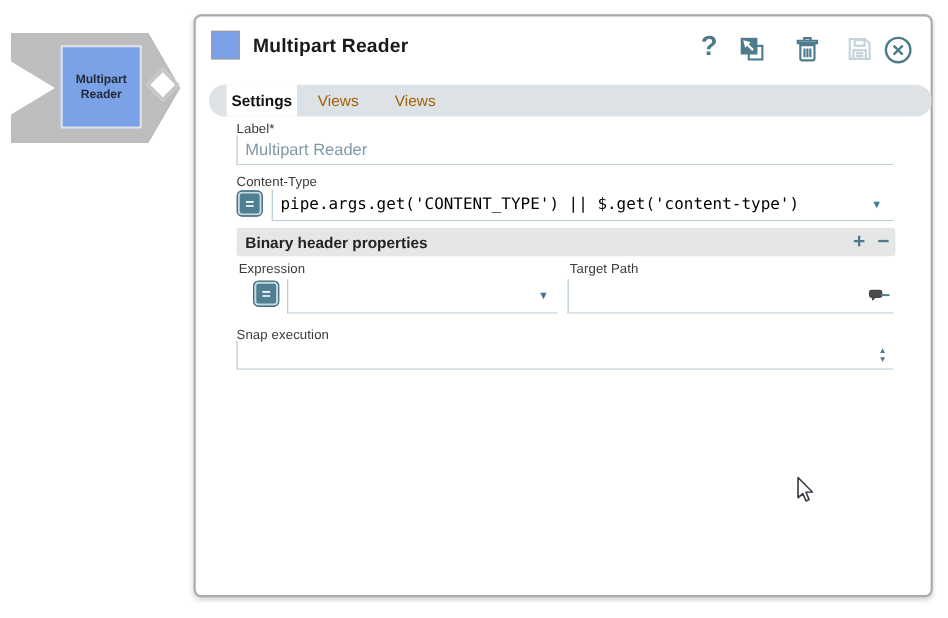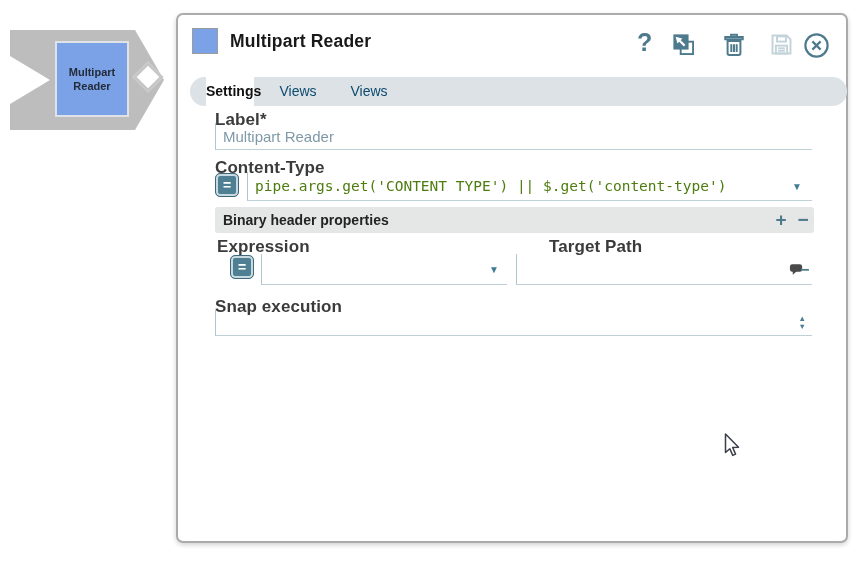--- a/index.html
+++ b/index.html
@@ -41,34 +41,34 @@
   .trash-icon { left:542px; }
   .save-icon  { left:590px; }
   .close-icon { left:624px; }
   
   .tabstrip {
     position:absolute; left:12px; top:62px; width:657px; height:29px;
     background:#dce2e5; border-radius:15px;
   }
   .tab { position:absolute; top:0; height:29px; line-height:29px; text-align:center; font-size:14px; cursor:pointer; }
   .tab.active   { background:#fff; font-weight:700; color:#111; }
-  .tab.inactive { color:#0c4a6e; }
-  .tab-settings { left:16px;  width:48px; }
+  .tab.inactive { color:#a16207;text-align:right; }
+  .tab-settings { left:16px;  width:64px; }
   .tab-views    { left:80px;  width:56px; }
   .tab-info     { left:152px; width:54px; }
   
   .field-label {
-    position:absolute; font-size:17px; font-weight:700; color:#3b3b3b; letter-spacing:.1px;
+    position:absolute; font-size:12px; font-weight:400; color:#3b3b3b; letter-spacing:.1px;
   }
   .text-input {
     position:absolute; border-left:1px solid #aec6d1; border-bottom:1px solid #bed1d9;
     color:#7f99a8; font-size:15px; display:flex; align-items:center;
   }
   .text-input .val { padding-left:7px; white-space:nowrap; overflow:hidden; }
-  .mono { font-family:"DejaVu Sans Mono", monospace; font-size:14.5px; color:#4d7c0f; }
+  .mono { font-family:"DejaVu Sans Mono", monospace; font-size:14.5px; color:#000000; }
   .eq-btn {
     position:absolute; width:24px; height:24px; background:#4f7f92;
     border:1px solid #3c6a7c; border-radius:5px;
     box-shadow:inset 0 0 0 2px #c9d9e0;
     color:#fff; font-weight:700; font-size:14px;
     display:flex; align-items:center; justify-content:center; cursor:pointer;
   }
   .dd { position:absolute; right:10px; color:#417b94; font-size:10px; cursor:pointer; }
   .section-bar {
     position:absolute; left:37px; top:192px; width:599px; height:26px;
@@ -169,21 +169,21 @@
       <span class="dd">▼</span>
     </div>
 
     <div class="section-bar">
       <span class="bar-title">Binary header properties</span>
       <span class="bar-btn bar-plus">+</span>
       <span class="bar-btn bar-minus">−</span>
     </div>
 
     <div class="field-label" style="left:39px; top:222px;">Expression</div>
-    <div class="field-label" style="left:340px; top:222px;margin-left:31px;">Target Path</div>
+    <div class="field-label" style="left:340px; top:222px;">Target Path</div>
 
     <div class="eq-btn" style="left:52px; top:240px;">=</div>
     <div class="text-input" style="left:83px; top:239px; width:246px; height:31px;">
       <span class="val"></span>
       <span class="dd" style="right:8px;">▼</span>
     </div>
     <div class="text-input" style="left:338px; top:239px; width:296px; height:31px;">
       <span class="val"></span>
       <span class="bubble">
         <svg width="15" height="13" viewBox="0 0 16 13">

